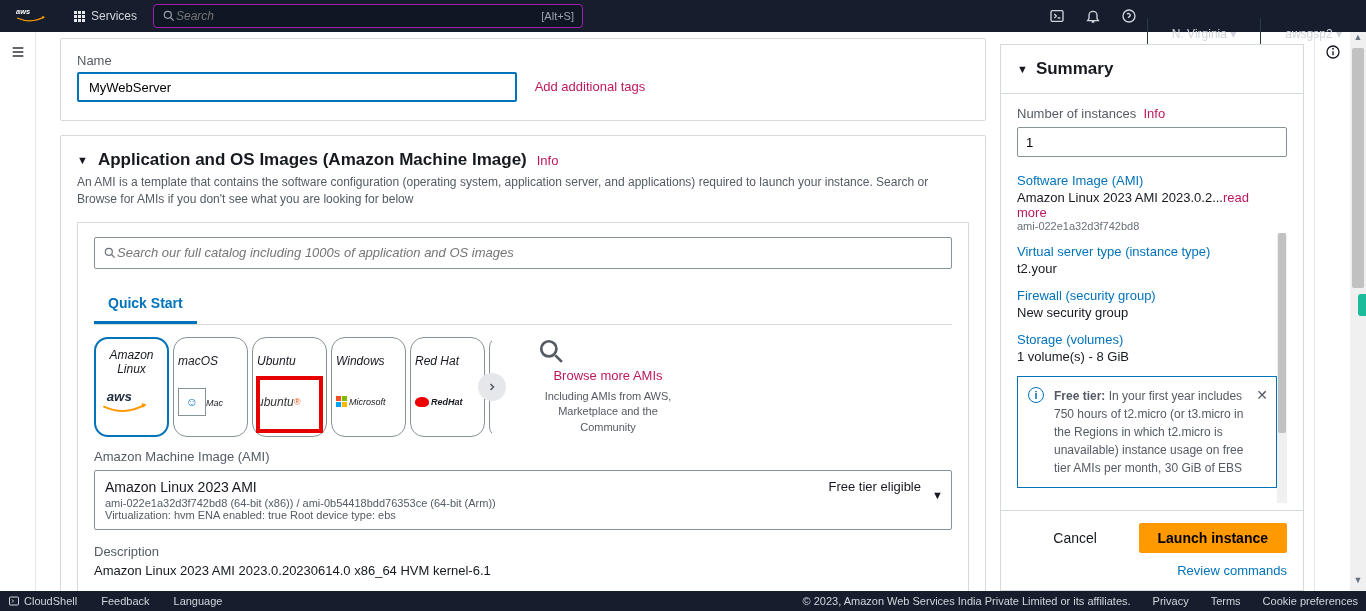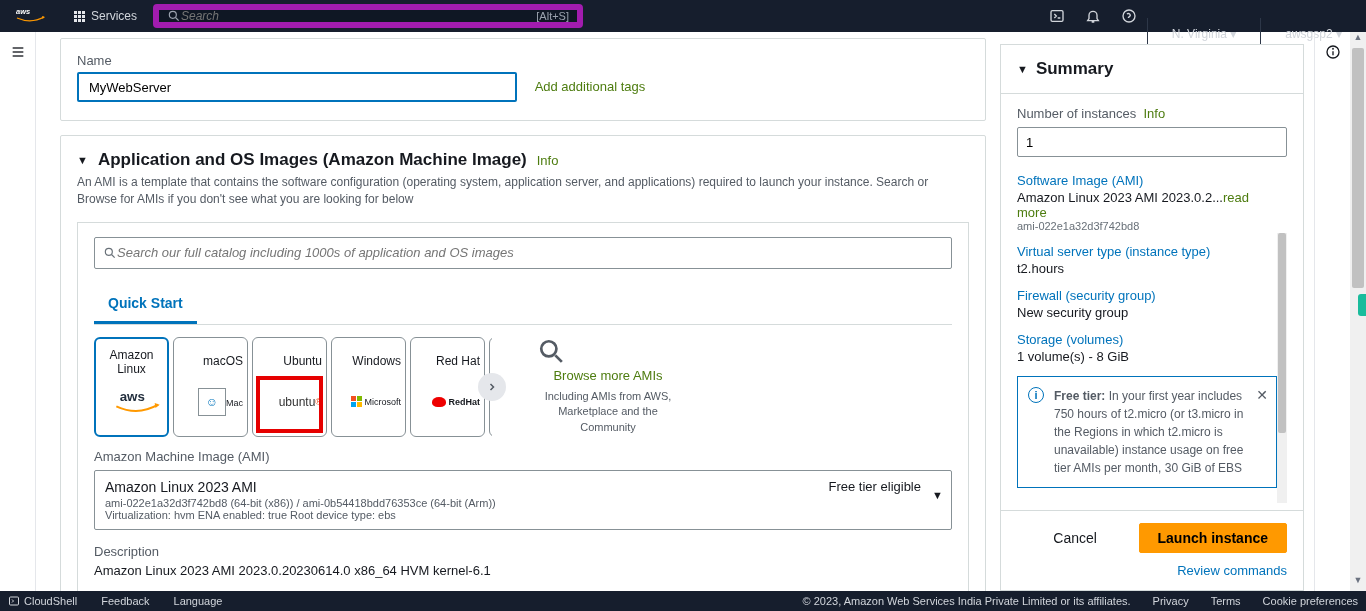--- a/index.html
+++ b/index.html
@@ -4,21 +4,21 @@
 <style>
 * { margin: 0; padding: 0; box-sizing: border-box; font-family: "Amazon Ember", "Helvetica Neue", Arial, sans-serif; }
 body { width: 1366px; height: 611px; overflow: hidden; background: #fff; font-size: 13px; color: #16191f; }
 
 
 .topnav { height: 32px; background: #161e2d; display: flex; align-items: center; color: #d1d5db; }
 .aws-logo { width: 40px; margin: 0 10px 0 14px; font-weight: bold; font-style: italic; font-size: 14px; color: #ffa723; display: flex; align-items: center; }
 .services-btn { display: flex; align-items: center; gap: 6px; padding: 0 10px; height: 32px; font-size: 12px; cursor: pointer; }
 .grid9 { display: grid; grid-template-columns: repeat(3, 3px); grid-template-rows: repeat(3, 3px); gap: 1px; }
 .grid9 span { background: #e5e7eb; }
-.search-wrap { flex: 0 0 430px; height: 24px; margin-left: 6px; background: #0f1724; border: 6px solid #a21caf; border-radius: 4px; display: flex; align-items: center; padding: 0 8px; }
+.search-wrap { flex: 0 0 430px; height: 24px; margin-left: 6px; background: #0f1724; border: 1px solid #a21caf; border-radius: 4px; display: flex; align-items: center; padding: 0 8px; }
 .search-wrap input { flex: 1; background: transparent; border: none; outline: none; color: #d1d5db; font-size: 12px; font-style: italic; }
 .search-kbd { font-size: 11px; color: #9ca3af; }
 .topnav-spacer { flex: 1; }
 .topnav-icon { width: 36px; height: 32px; display: flex; align-items: center; justify-content: center; cursor: pointer; color: #d1d5db; }
 .region-btn, .user-btn { padding: 0 24px; height: 32px; display: flex; align-items: center; font-size: 12px; cursor: pointer; border-left: 1px solid #2d3748; margin-top: 36px; }
 
 
 .shell { display: flex; height: 559px; }
 .leftrail { width: 36px; display: flex; align-items: flex-start; justify-content: center; padding-top: 12px; border-right: 1px solid #e5e7eb; }
 
@@ -27,37 +27,37 @@
 .summary-col { width: 304px; border: 1px solid #d5dbdb; border-radius: 0; margin: 12px 10px 0 0; display: flex; flex-direction: column; background: #fff; }
 .right-rail { width: 36px; display: flex; align-items: flex-start; justify-content: center; padding-top: 12px; border-left: 1px solid #e5e7eb; }
 .vscroll { width: 16px; height: 559px; background: #f0f0f0; position: relative; }
 .vscroll .arrow { position: absolute; left: 0; width: 16px; height: 16px; text-align: center; font-size: 9px; color: #6b7280; }
 .vscroll .thumb { position: absolute; left: 2px; width: 12px; background: #c1c1c1; border-radius: 2px; }
 
 
 .card { border: 1px solid #d5dbdb; border-radius: 2px; padding: 14px 16px; margin-bottom: 14px; background: #fff; }
 .label { font-size: 13px; color: #545b64; margin-bottom: 4px; }
 .name-input { width: 440px; height: 30px; border: 2px solid #0073bb; border-radius: 2px; padding: 0 10px; font-size: 13px; }
-.link { color: #4d7c0f; font-size: 13px; cursor: pointer; }
+.link { color: #be185d; font-size: 13px; cursor: pointer; }
 .add-tags { display: inline-block; margin-left: 14px; vertical-align: top; line-height: 30px; }
 
 .section-title-row { display: flex; align-items: center; gap: 10px; margin-bottom: 4px; }
 .section-title { font-size: 17px; font-weight: 700; }
 .caret { font-size: 11px; }
 .section-desc { font-size: 12px; color: #545b64; line-height: 1.4; margin-bottom: 14px; }
 
 .ami-search { height: 32px; border: 1px solid #879196; border-radius: 2px; display: flex; align-items: center; padding: 0 8px; margin-bottom: 18px; }
 .ami-search input { flex: 1; border: none; outline: none; font-size: 13px; font-style: italic; color: #687078; }
 
 .tab-strip { border-bottom: 1px solid #d5dbdb; margin-bottom: 12px; }
 .tab { display: inline-block; padding: 8px 14px 10px; font-size: 14px; color: #0073bb; font-weight: 700; border-bottom: 3px solid #0073bb; cursor: pointer; }
 
 .os-row { display: flex; align-items: center; gap: 0; position: relative; }
 .os-tiles { display: flex; gap: 4px; overflow: hidden; width: 398px; }
-.os-tile { width: 75px; height: 100px; border: 1px solid #879196; border-radius: 6px; display: flex; flex-direction: column; align-items: flex-end; justify-content: flex-start; padding: 8px 4px; cursor: pointer; font-size: 12px; text-align: center; flex-shrink: 0; background: #fff; }
+.os-tile { width: 75px; height: 100px; border: 1px solid #879196; border-radius: 14px; display: flex; flex-direction: column; align-items: flex-start; justify-content: flex-start; padding: 8px 4px; cursor: pointer; font-size: 12px; text-align: center; flex-shrink: 0; background: #fff; font-style: italic; }
 .os-tile.selected { border: 2px solid #0073bb; }
 .os-tile.highlight-red { position: relative; }
 .os-tile.highlight-red::after { content: ''; position: absolute; left: 3px; right: 3px; top: 38px; bottom: 3px; border: 4px solid #e60000; }
 .os-tile .name { min-height: 30px; display: flex; align-items: center; justify-content: center; }
 .os-tile .logo { margin-top: 6px; height: 40px; display: flex; align-items: center; justify-content: center; }
 .os-chevron { width: 28px; height: 28px; border-radius: 50%; background: #e5e7eb; display: flex; align-items: center; justify-content: center; cursor: pointer; margin-left: -14px; z-index: 2; }
 .browse-more { margin-left: 32px; width: 140px; text-align: center; }
 .browse-more .mag { font-size: 26px; color: #545b64; margin-bottom: 4px; }
 .browse-more .sub { font-size: 11px; color: #545b64; line-height: 1.4; margin-top: 6px; }
 
@@ -279,21 +279,21 @@
         <span class="field-label">Number of instances</span>
         &nbsp;<span class="link">Info</span>
         <input class="num-input" value="1" style="">
 
         <div style="position:relative;padding-right:10px">
           <span class="sum-link">Software Image (AMI)</span>
           <div class="sum-val" style="margin-bottom:0"><span>Amazon Linux 2023 AMI 2023.0.2...</span><span class="link">read more</span></div>
           <div class="sum-sub" style="margin-bottom:12px">ami-022e1a32d3f742bd8</div>
 
           <span class="sum-link">Virtual server type (instance type)</span>
-          <div class="sum-val">t2.hours</div>
+          <div class="sum-val">t2.your</div>
 
           <span class="sum-link">Firewall (security group)</span>
           <div class="sum-val">New security group</div>
 
           <span class="sum-link">Storage (volumes)</span>
           <div class="sum-val">1 volume(s) - 8 GiB</div>
 
           <div class="info-box">
             <span class="i">i</span>
             <span class="x">✕</span>

